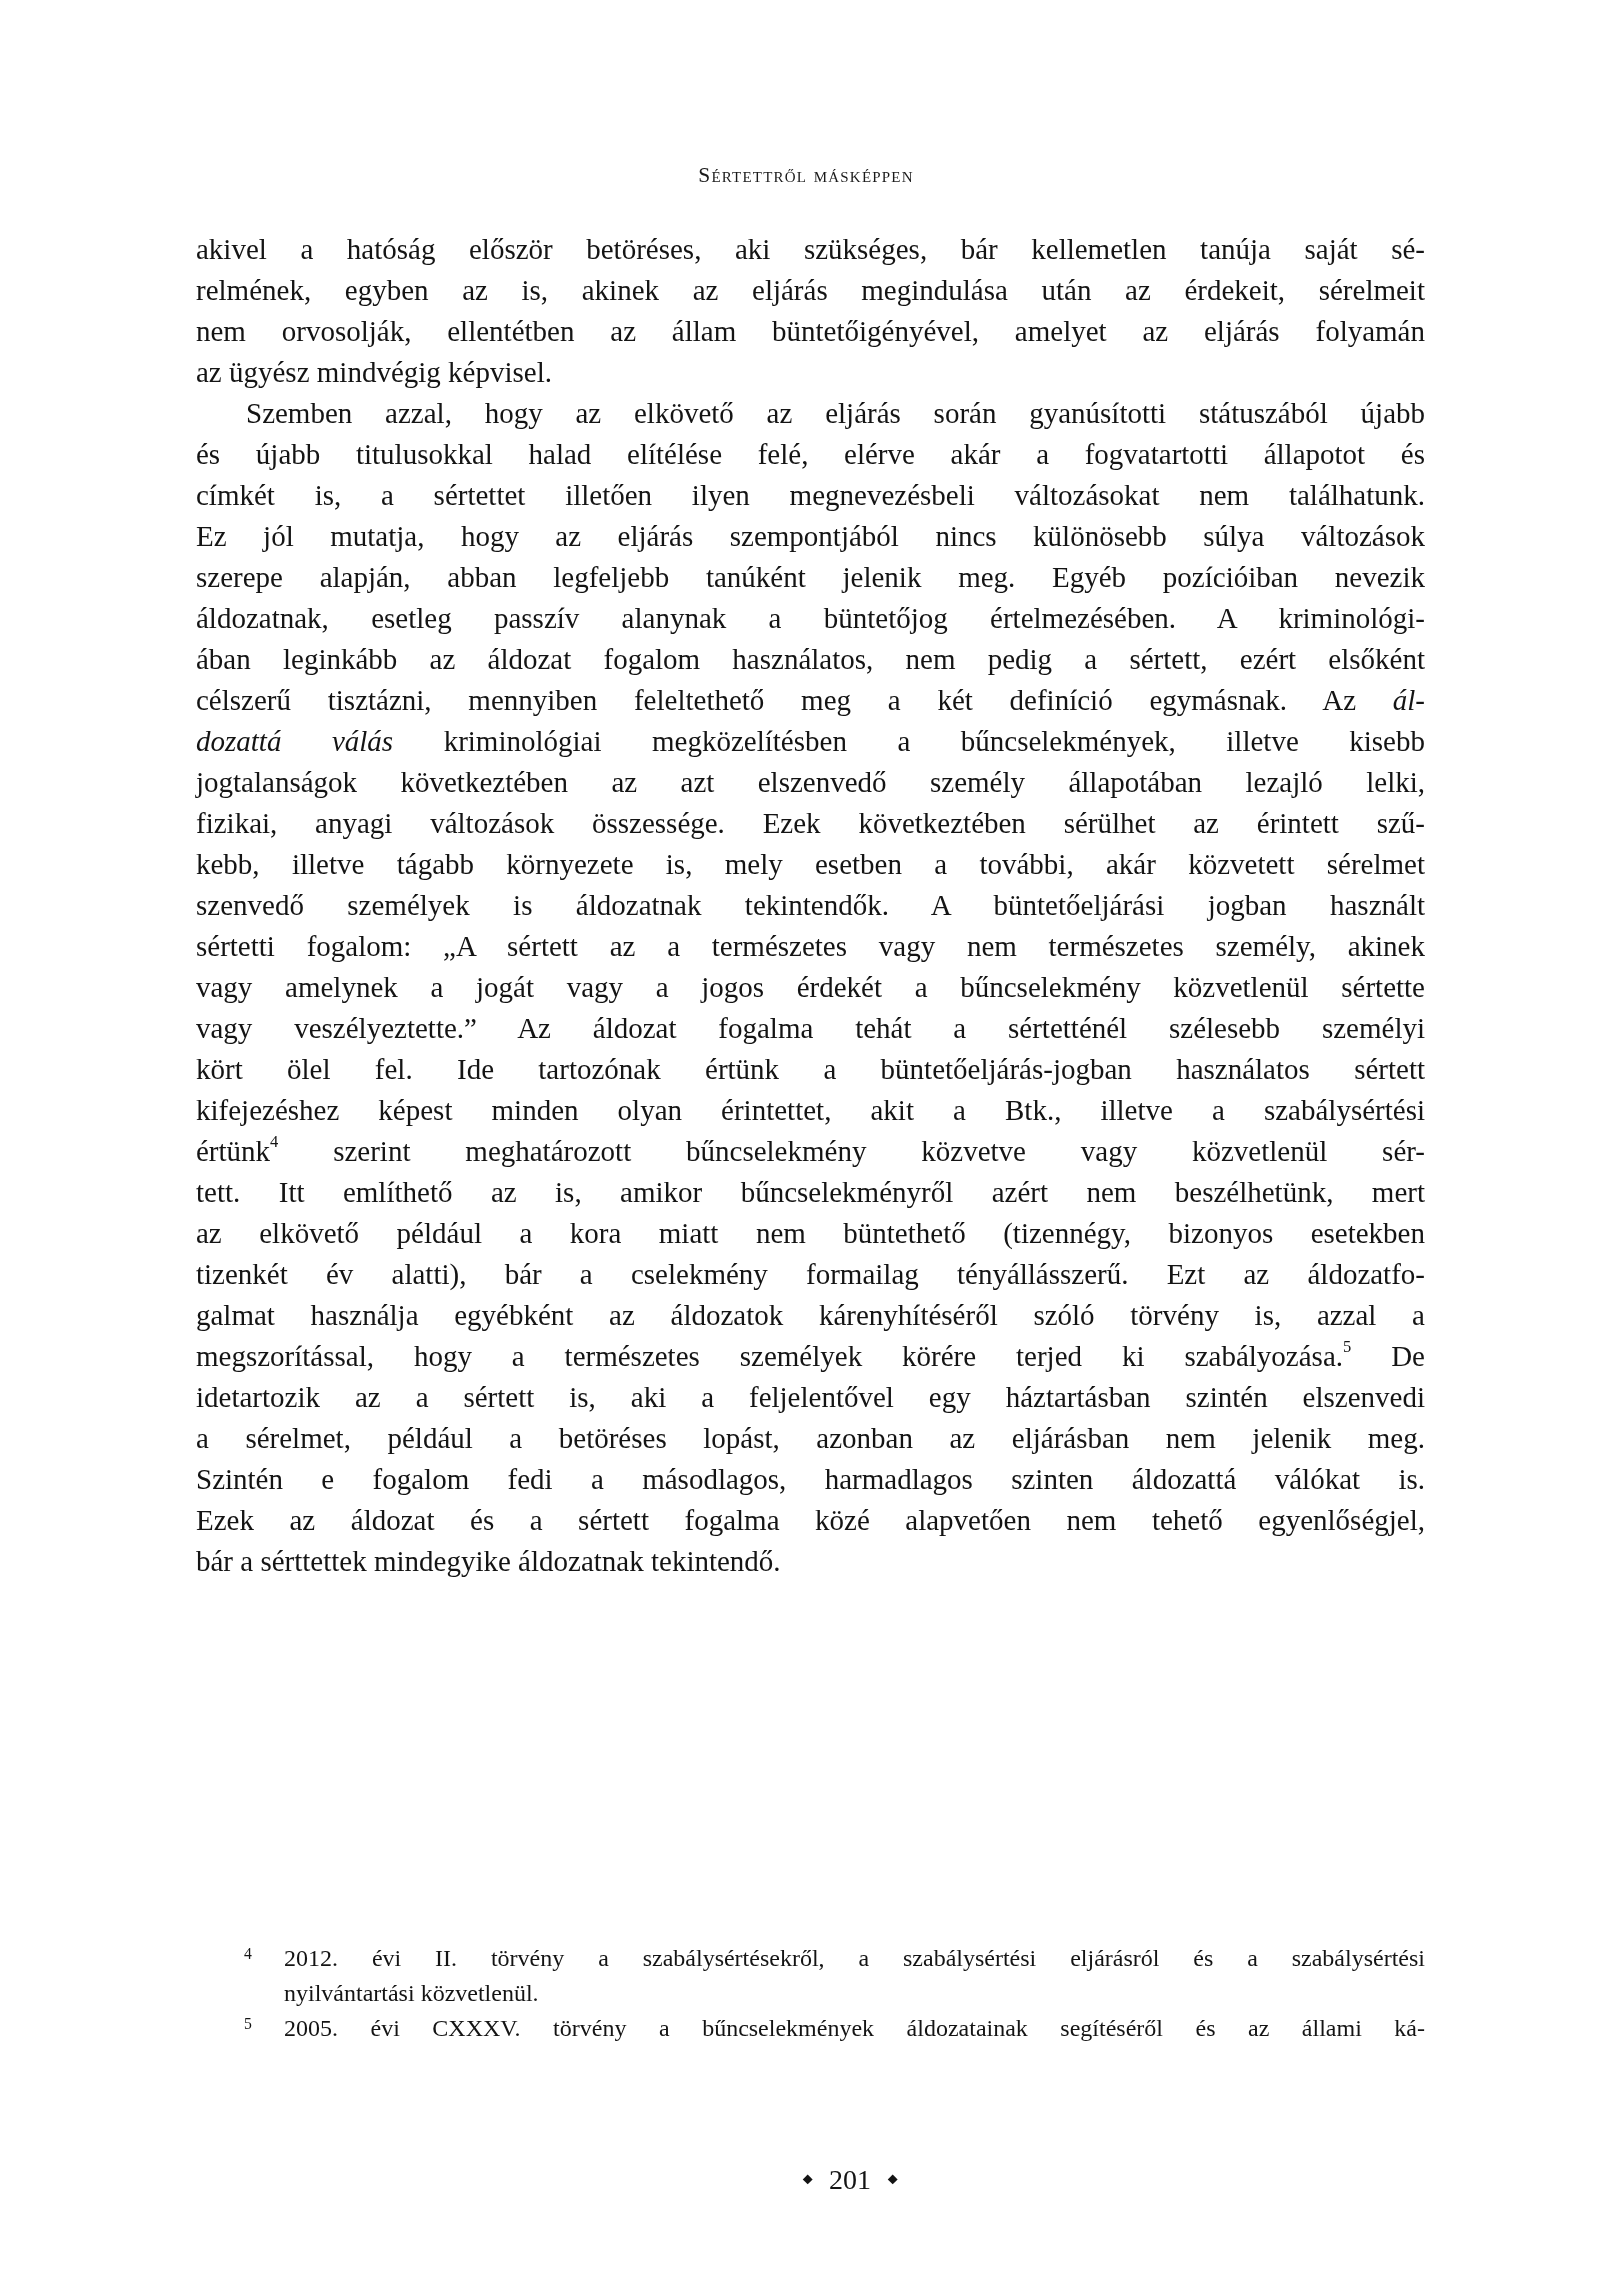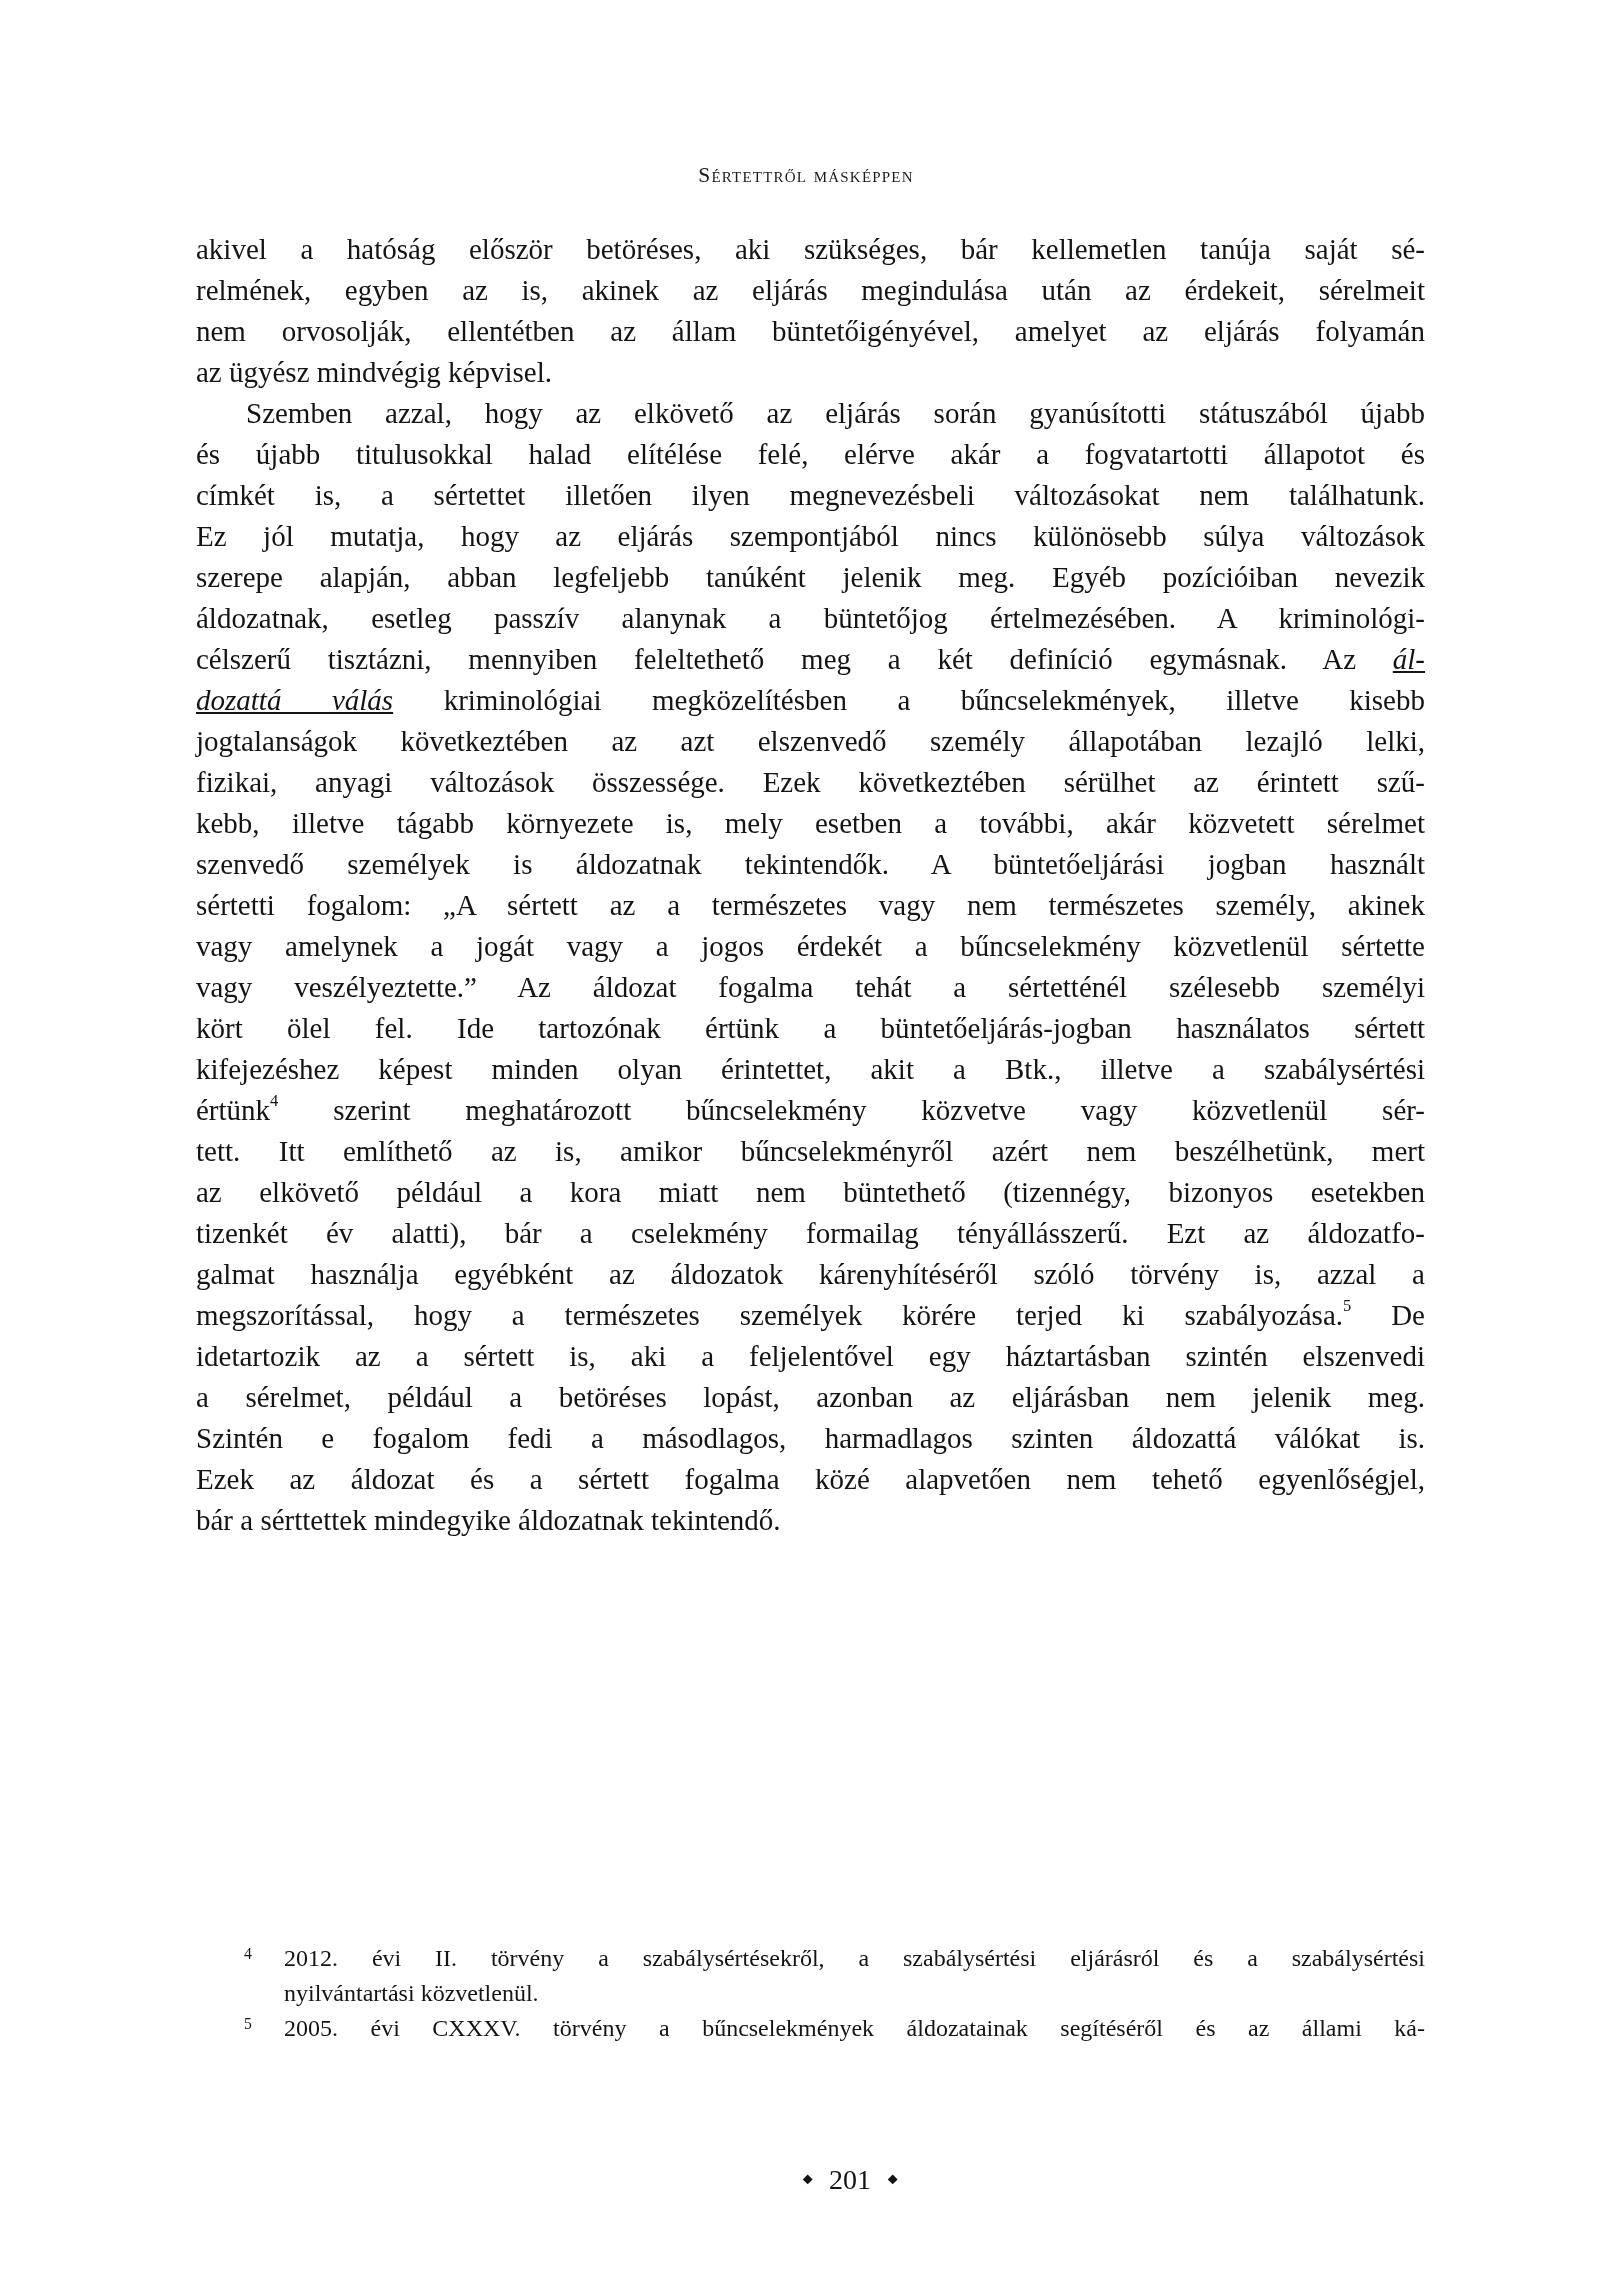--- a/index.html
+++ b/index.html
@@ -51,21 +51,21 @@
       text-align: justify;
       text-align-last: justify;
       height: 41px;
     }
     .line.last {
       text-align-last: left;
     }
     .line.indent {
       padding-left: 50px;
     }
-    .line i { font-style: italic; text-decoration: underline; }
+    .line i { font-style: italic; }
     sup.fn-ref {
       font-size: 16.5px;
       line-height: 0;
       position: relative;
       top: -3.3px;
       vertical-align: super;
     }
     .footnotes {
       position: absolute;
       left: 196px;
@@ -131,20 +131,21 @@
     <span class="line">relmének, egyben az is, akinek az eljárás megindulása után az érdekeit, sérelmeit</span>
     <span class="line">nem orvosolják, ellentétben az állam büntetőigényével, amelyet az eljárás folyamán</span>
     <span class="line last">az ügyész mindvégig képvisel.</span>
 
     <span class="line indent">Szemben azzal, hogy az elkövető az eljárás során gyanúsítotti státuszából újabb</span>
     <span class="line">és újabb titulusokkal halad elítélése felé, elérve akár a fogvatartotti állapotot és</span>
     <span class="line">címkét is, a sértettet illetően ilyen megnevezésbeli változásokat nem találhatunk.</span>
     <span class="line">Ez jól mutatja, hogy az eljárás szempontjából nincs különösebb súlya változások</span>
     <span class="line">szerepe alapján, abban legfeljebb tanúként jelenik meg. Egyéb pozícióiban nevezik</span>
     <span class="line">áldozatnak, esetleg passzív alanynak a büntetőjog értelmezésében. A kriminológi-</span>
+    <span class="line">ában leginkább az áldozat fogalom használatos, nem pedig a sértett, ezért elsőként</span>
     <span class="line"><span>célszerű tisztázni, mennyiben feleltethető meg a két definíció egymásnak. Az </span><i>ál-</i></span>
     <span class="line"><i>dozattá válás</i><span> kriminológiai megközelítésben a bűncselekmények, illetve kisebb</span></span>
     <span class="line">jogtalanságok következtében az azt elszenvedő személy állapotában lezajló lelki,</span>
     <span class="line">fizikai, anyagi változások összessége. Ezek következtében sérülhet az érintett szű-</span>
     <span class="line">kebb, illetve tágabb környezete is, mely esetben a további, akár közvetett sérelmet</span>
     <span class="line">szenvedő személyek is áldozatnak tekintendők. A büntetőeljárási jogban használt</span>
     <span class="line">sértetti fogalom: „A sértett az a természetes vagy nem természetes személy, akinek</span>
     <span class="line">vagy amelynek a jogát vagy a jogos érdekét a bűncselekmény közvetlenül sértette</span>
     <span class="line">vagy veszélyeztette.” Az áldozat fogalma tehát a sértetténél szélesebb személyi</span>
     <span class="line">kört ölel fel. Ide tartozónak értünk a büntetőeljárás-jogban használatos sértett</span>

